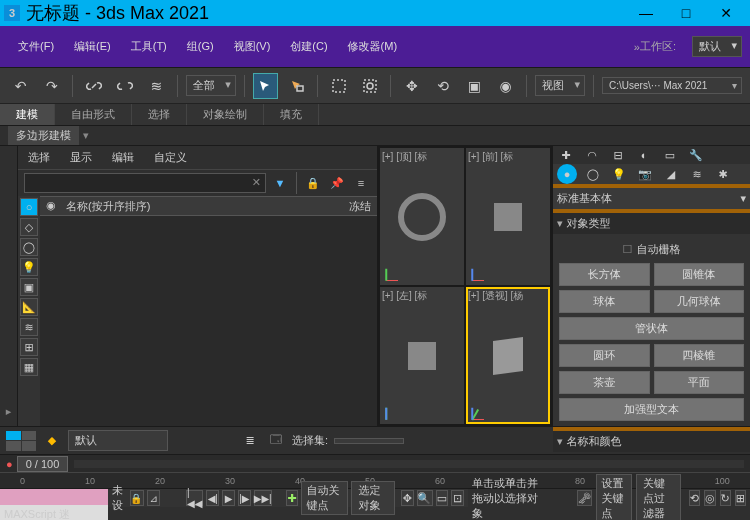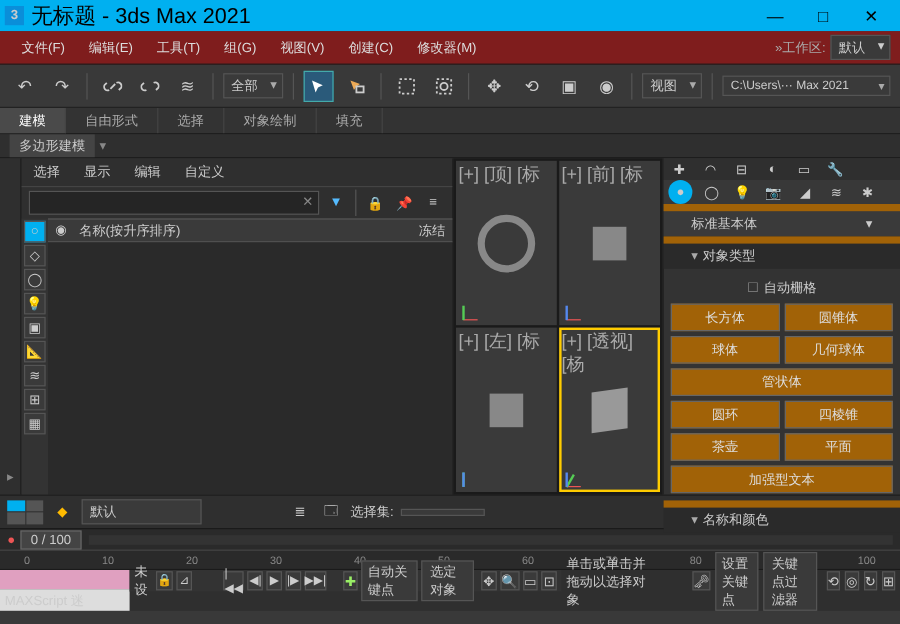--- a/index.html
+++ b/index.html
@@ -1,24 +1,24 @@
 <!DOCTYPE html>
 <html><head>
 <meta charset="utf-8">
 <style>
 *{margin:0;padding:0;box-sizing:border-box;font-family:"Microsoft YaHei",sans-serif;font-size:11px;color:#ccc}
 body{background:#393939;width:750px;height:520px;overflow:hidden}
 .titlebar{background:#00b0f0;height:26px;display:flex;align-items:center;padding:0 4px}
 .titlebar .icon{width:16px;height:16px;background:#0a8ed9;display:flex;align-items:center;justify-content:center;font-weight:bold;margin-right:6px}
 .titlebar .title{flex:1;color:#000;font-size:18px}
 .titlebar .wbtn{width:40px;height:26px;display:flex;align-items:center;justify-content:center;color:#000;font-size:14px}
-.menubar{background:#7f1d1d;height:28px;display:flex;align-items:center;padding:4px 8px;border-bottom:1px solid #1a1a1a}
+.menubar{background:#4c1d95;height:42px;display:flex;align-items:center;padding:4px 8px;border-bottom:1px solid #1a1a1a}
 .menubar .mitem{padding:0 10px;color:#ddd}
 .menubar .spacer{flex:1}
-.menubar .wlabel{color:#aaa;margin-right:4px}
+.menubar .wlabel{color:#aaa;margin-right:16px}
 .menubar .wsel{background:#3a3a3a;border:1px solid #555;padding:2px 20px 2px 6px;position:relative}
 .toolbar{background:#393939;height:36px;display:flex;align-items:center;padding:0 8px;gap:6px;border-bottom:1px solid #222}
 .tbtn{width:26px;height:26px;display:flex;align-items:center;justify-content:center;color:#ccc;font-size:14px;border:1px solid transparent}
 .tbtn.active{background:#2a5a7a;border-color:#4aa}
 .tbtn svg{width:16px;height:16px;stroke:#ccc;fill:none;stroke-width:1.5}
 .sep{width:1px;height:22px;background:#555;margin:0 2px}
 .dd{background:#3a3a3a;border:1px solid #555;padding:2px 16px 2px 6px;position:relative;min-width:50px}
 .dd::after{content:"▾";position:absolute;right:4px;color:#aaa}
 .ribbon{background:#333;height:22px;display:flex;align-items:center;border-bottom:1px solid #1a1a1a}
 .rtab{padding:3px 16px;color:#aaa;border-right:1px solid #444}
@@ -40,34 +40,34 @@
 .listhead .c1{flex:1}
 .listhead .c2{width:40px;text-align:right}
 .iconcol{width:22px;background:#333;display:flex;flex-direction:column;gap:2px;padding:2px 0;align-items:center}
 .iconcol .ic{width:18px;height:18px;background:#3a3a3a;border:1px solid #555;display:flex;align-items:center;justify-content:center}
 .iconcol .ic.on{background:#00b0f0}
 .scenelist{display:flex;flex:1}
 .listarea{flex:1;background:#2a2a2a}
 .viewports{flex:1;display:grid;grid-template-columns:1fr 1fr;grid-template-rows:1fr 1fr;gap:2px;background:#1a1a1a;padding:2px}
 .vp{background:#3a3a3a;position:relative;overflow:hidden}
 .vp.active{outline:2px solid #ffcc00;outline-offset:-2px}
-.vplabel{position:absolute;top:2px;left:2px;color:#aaa;font-size:15px;z-index:2}
+.vplabel{position:absolute;top:2px;left:2px;color:#aaa;font-size:10px;z-index:2}
 .rightpanel{flex:0 0 198px;background:#333;border-left:1px solid #1a1a1a;display:flex;flex-direction:column}
 .rptabs{display:flex;height:26px;background:#2f2f2f;align-items:center;padding:0 4px;gap:8px}
 .rptabs .rt{width:18px;height:18px;display:flex;align-items:center;justify-content:center;color:#ccc}
 .rptabs2{display:flex;height:24px;background:#383838;align-items:center;padding:0 4px;gap:6px}
 .rptabs2 .rt2{width:20px;height:20px;display:flex;align-items:center;justify-content:center}
 .rptabs2 .rt2.active{background:#00b0f0;border-radius:50%}
-.rollhead{background:#3a3a3a;padding:3px 23px;display:flex;align-items:center;border-top:6px solid #a16207}
+.rollhead{background:#3a3a3a;padding:3px 4px;display:flex;align-items:center;border-top:4px solid #a16207}
 .rollhead.dark{background:#2a2a2a}
 .rollhead .tri{margin-right:4px;color:#aaa}
 .rollbody{padding:6px;display:flex;flex-direction:column;gap:4px}
 .chkrow{display:flex;align-items:center;gap:4px;color:#888;justify-content:center;padding:2px}
 .btnrow{display:flex;gap:4px}
-.pbtn{flex:1;background:#a16207;border:1px solid #666;padding:3px;text-align:center;color:#ddd}
+.pbtn{flex:1;background:#737373;border:1px solid #666;padding:3px;text-align:center;color:#ddd}
 .bottombar{background:#2f2f2f;height:28px;display:flex;align-items:center;padding:0 6px;gap:6px;border-top:1px solid #1a1a1a}
 .bottombar .grid{width:30px;height:20px;background:#333;display:grid;grid-template-columns:1fr 1fr;grid-template-rows:1fr 1fr;gap:1px}
 .bottombar .grid div{background:#555}
 .bottombar .grid div.on{background:#00b0f0}
 .layerdd{background:#3a3a3a;border:1px solid #555;padding:2px 6px;min-width:100px}
 .bottombar .bl{color:#ccc}
 .timeslider{background:#2a2a2a;height:18px;display:flex;align-items:center;padding:0 6px;border-top:1px solid #1a1a1a}
 .timeslider .tbox{background:#444;padding:1px 8px;border:1px solid #666}
 .timeslider .track{flex:1;height:8px;background:#333;margin-left:6px}
 .ruler{background:#2a2a2a;height:16px;border-top:1px solid #444;display:flex;align-items:center;padding:0 20px;justify-content:space-between}

